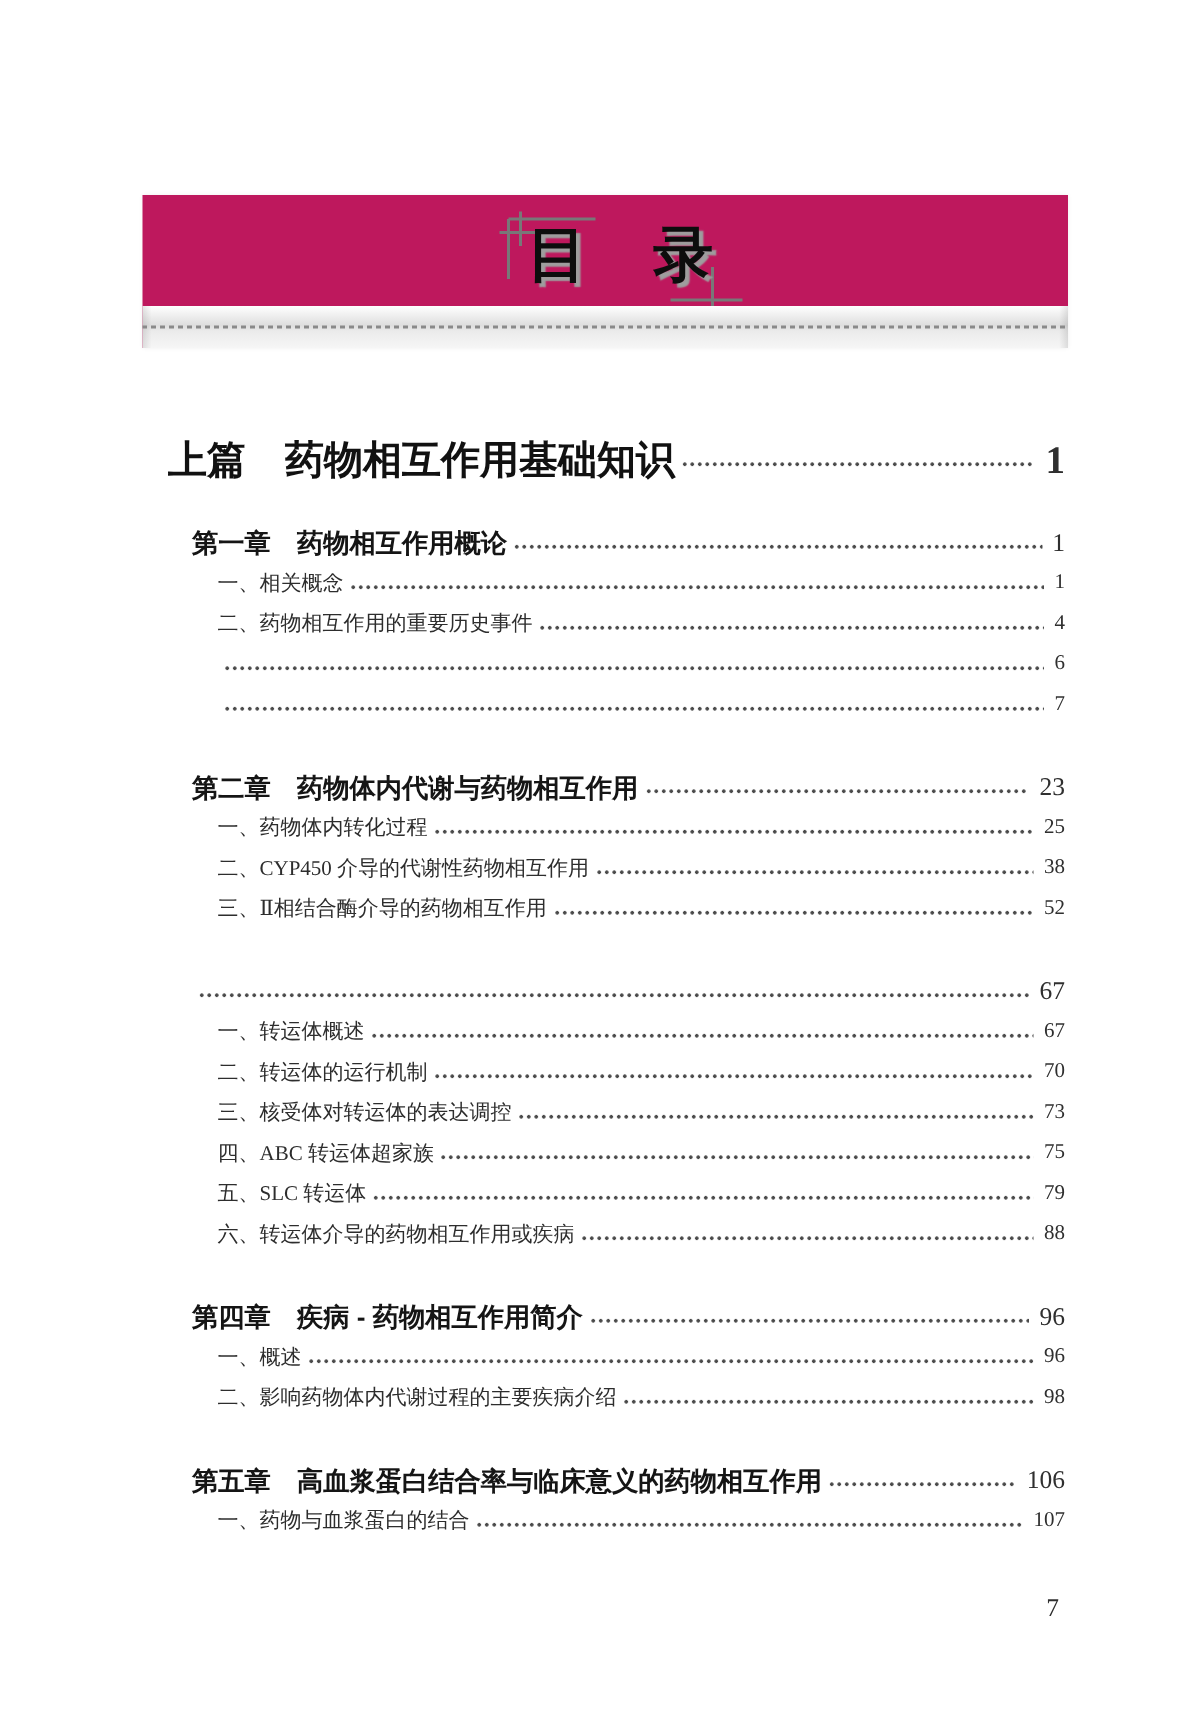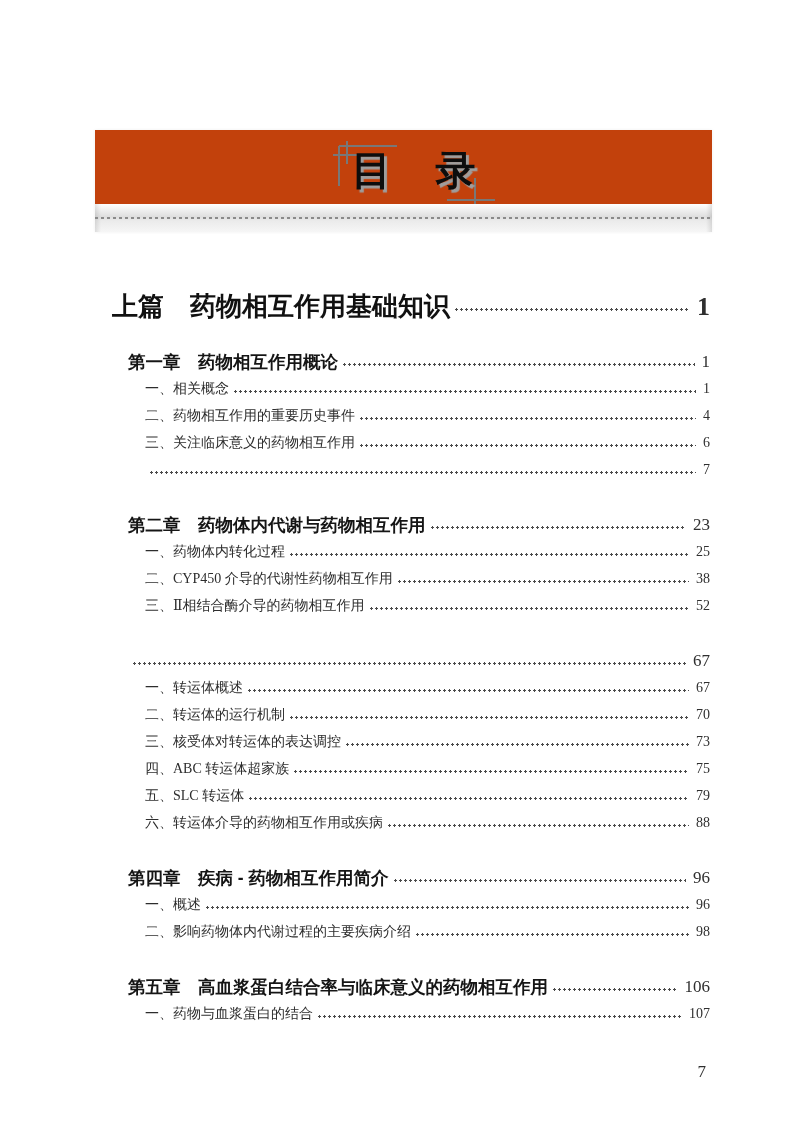--- a/index.html
+++ b/index.html
@@ -17,21 +17,21 @@
     overflow: hidden;
   }
 
   
   .header-box {
     position: absolute;
     left: 95px;
     top: 130px;
     width: 617px;
     height: 102px;
-    background: #c2410c;
+    background: #be185d;
     box-shadow: 0 0 3px rgba(0,0,0,0.07);
   }
   .header-title {
     position: relative;
     margin: 0;
     padding-top: 20px;
     padding-left: 22px;
     text-align: center;
     font-family: "Liberation Sans", "DejaVu Sans", sans-serif;
     font-weight: bold;
@@ -169,21 +169,20 @@
           <span class="label">一、相关概念</span>
           <span class="leader"></span>
           <span class="pagenum">1</span>
         </div>
         <div class="row item-row">
           <span class="label">二、药物相互作用的重要历史事件</span>
           <span class="leader"></span>
           <span class="pagenum">4</span>
         </div>
         <div class="row item-row">
-          <span class="label">三、关注临床意义的药物相互作用</span>
           <span class="leader"></span>
           <span class="pagenum">6</span>
         </div>
         <div class="row item-row">
           <span class="leader"></span>
           <span class="pagenum">7</span>
         </div>
       </div>
       <div class="chapter-group">
         <div class="row chapter-row">

